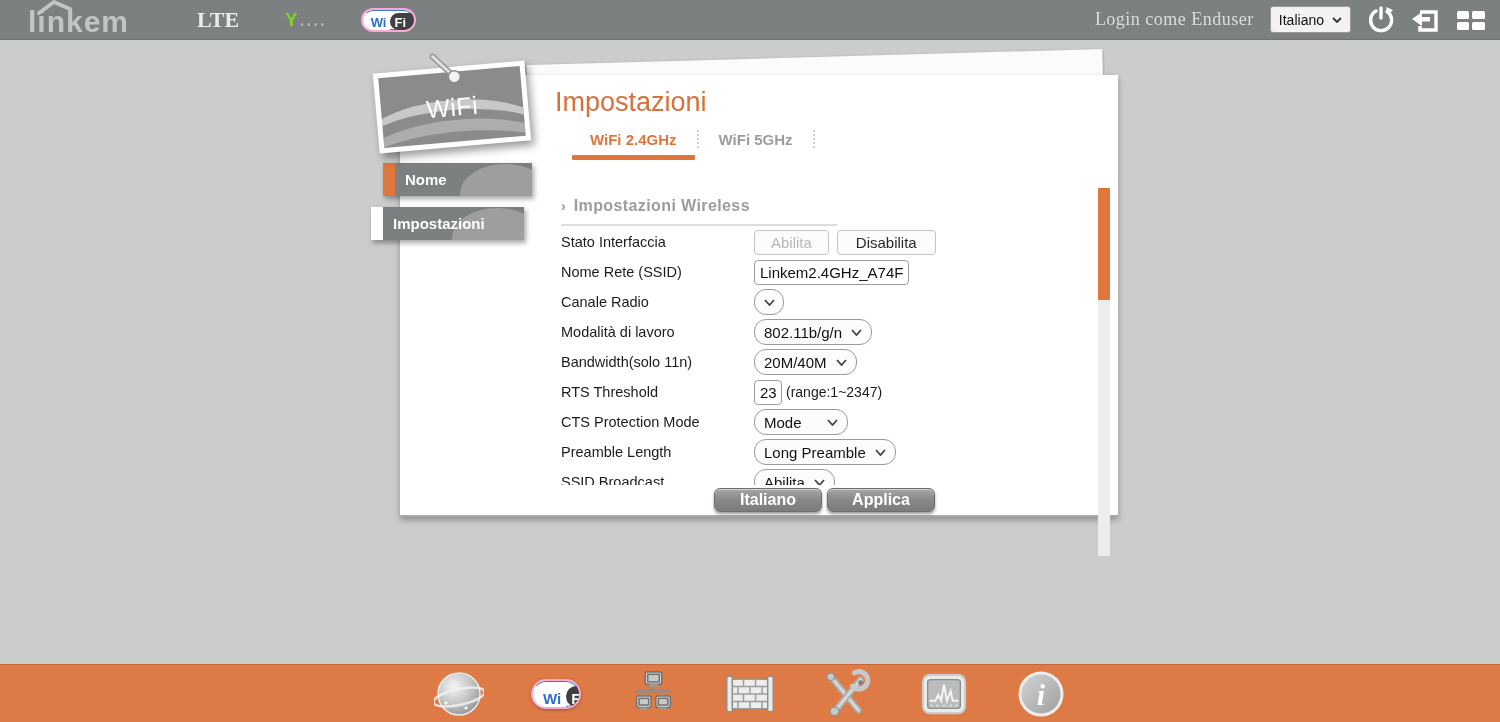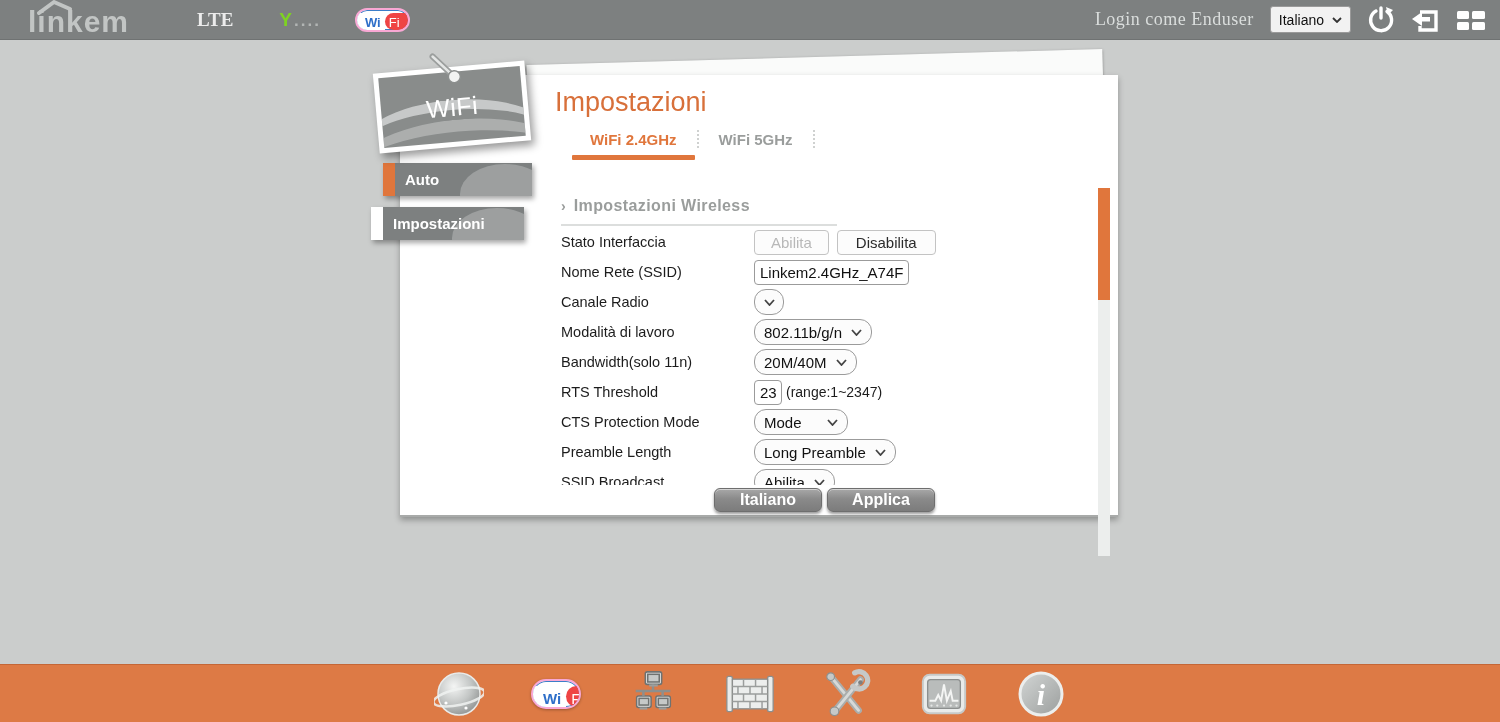--- a/index.html
+++ b/index.html
@@ -5,28 +5,28 @@
   * { margin:0; padding:0; box-sizing:border-box; }
   html,body { width:1500px; height:722px; overflow:hidden; }
   body { font-family:"Liberation Sans", sans-serif; background:#cbcdcc; position:relative; }
 
   
   .topbar { position:absolute; left:0; top:0; width:1500px; height:40px; background:#7d8080;
             display:flex; align-items:center; z-index:10; border-bottom:1px solid #6f7272;}
   .logo { position:relative; margin-left:28px; color:#c2c5c4; font-size:30px; font-weight:bold;
           letter-spacing:1px; line-height:36px; padding-top:4px;}
   .logo svg { position:absolute; left:8px; top:-1px; }
-  .lte { margin-left:68px; font-family:"Liberation Serif", serif; font-weight:bold; font-size:19px; color:#ececec; }
+  .lte { margin-left:68px; font-family:"Liberation Serif", serif; font-weight:bold; font-size:22px; color:#ececec; }
   .signal { margin-left:46px; display:flex; align-items:baseline; }
   .signal .sig-letter { color:#7ed321; font-weight:bold; font-size:19px; }
   .signal .sig-dots { color:#b2b5b4; font-weight:bold; font-size:17px; letter-spacing:2px; margin-left:2px; }
   .wifi-pill { display:flex; align-items:flex-end; border:2px solid #f9a8d4; border-radius:13px;
                overflow:hidden; height:24px; margin-left:34px; background:#fff; box-shadow:0 0 0 1px #3c7ec9 inset;}
   .wifi-pill .wi { background:#fff; color:#2e6fc9; font-weight:bold; font-size:13px; padding:2px 4px 0 8px; }
-  .wifi-pill .fi { background:#ef4444; color:#fff; font-weight:normal; font-size:13px; padding:2px 8px 0 4px;
+  .wifi-pill .fi { background:#404040; color:#fff; font-weight:bold; font-size:13px; padding:2px 8px 0 4px;
                    border-radius:10px 0 0 10px; }
   .topbar-right { margin-left:auto; display:flex; align-items:center; gap:16px; padding-right:14px; }
   .login-text { font-family:"Liberation Serif", serif; font-size:18px; color:#dadddc; letter-spacing:.5px; }
   .lang-select { display:flex; align-items:center; justify-content:space-between; gap:8px;
                  background:#f2f2f2; border:1px solid #9a9a9a; border-radius:3px; height:27px;
                  padding:0 8px; font-size:14px; color:#111; min-width:74px; cursor:pointer; }
   .tb-icon { display:flex; align-items:center; justify-content:center; cursor:pointer; }
 
   
   .back-sheet { position:absolute; left:527px; top:57px; width:576px; height:46px; background:#fafbfa;
@@ -279,21 +279,21 @@
   <div class="polaroid-inner">
     <div class="wave1"></div>
     <div class="wave2"></div>
     <div class="polaroid-label">WiFi</div>
   </div>
 </div>
 
 <div class="side-item side-stato">
   <div class="accent"></div>
   <div class="arc"></div>
-  <span class="side-label">Auto</span>
+  <span class="side-label">Nome</span>
 </div>
 <div class="side-item side-imp">
   <div class="accent"></div>
   <div class="arc"></div>
   <span class="side-label">Impostazioni</span>
 </div>
 
 <div class="footer">
 
   <div class="f-icon">

